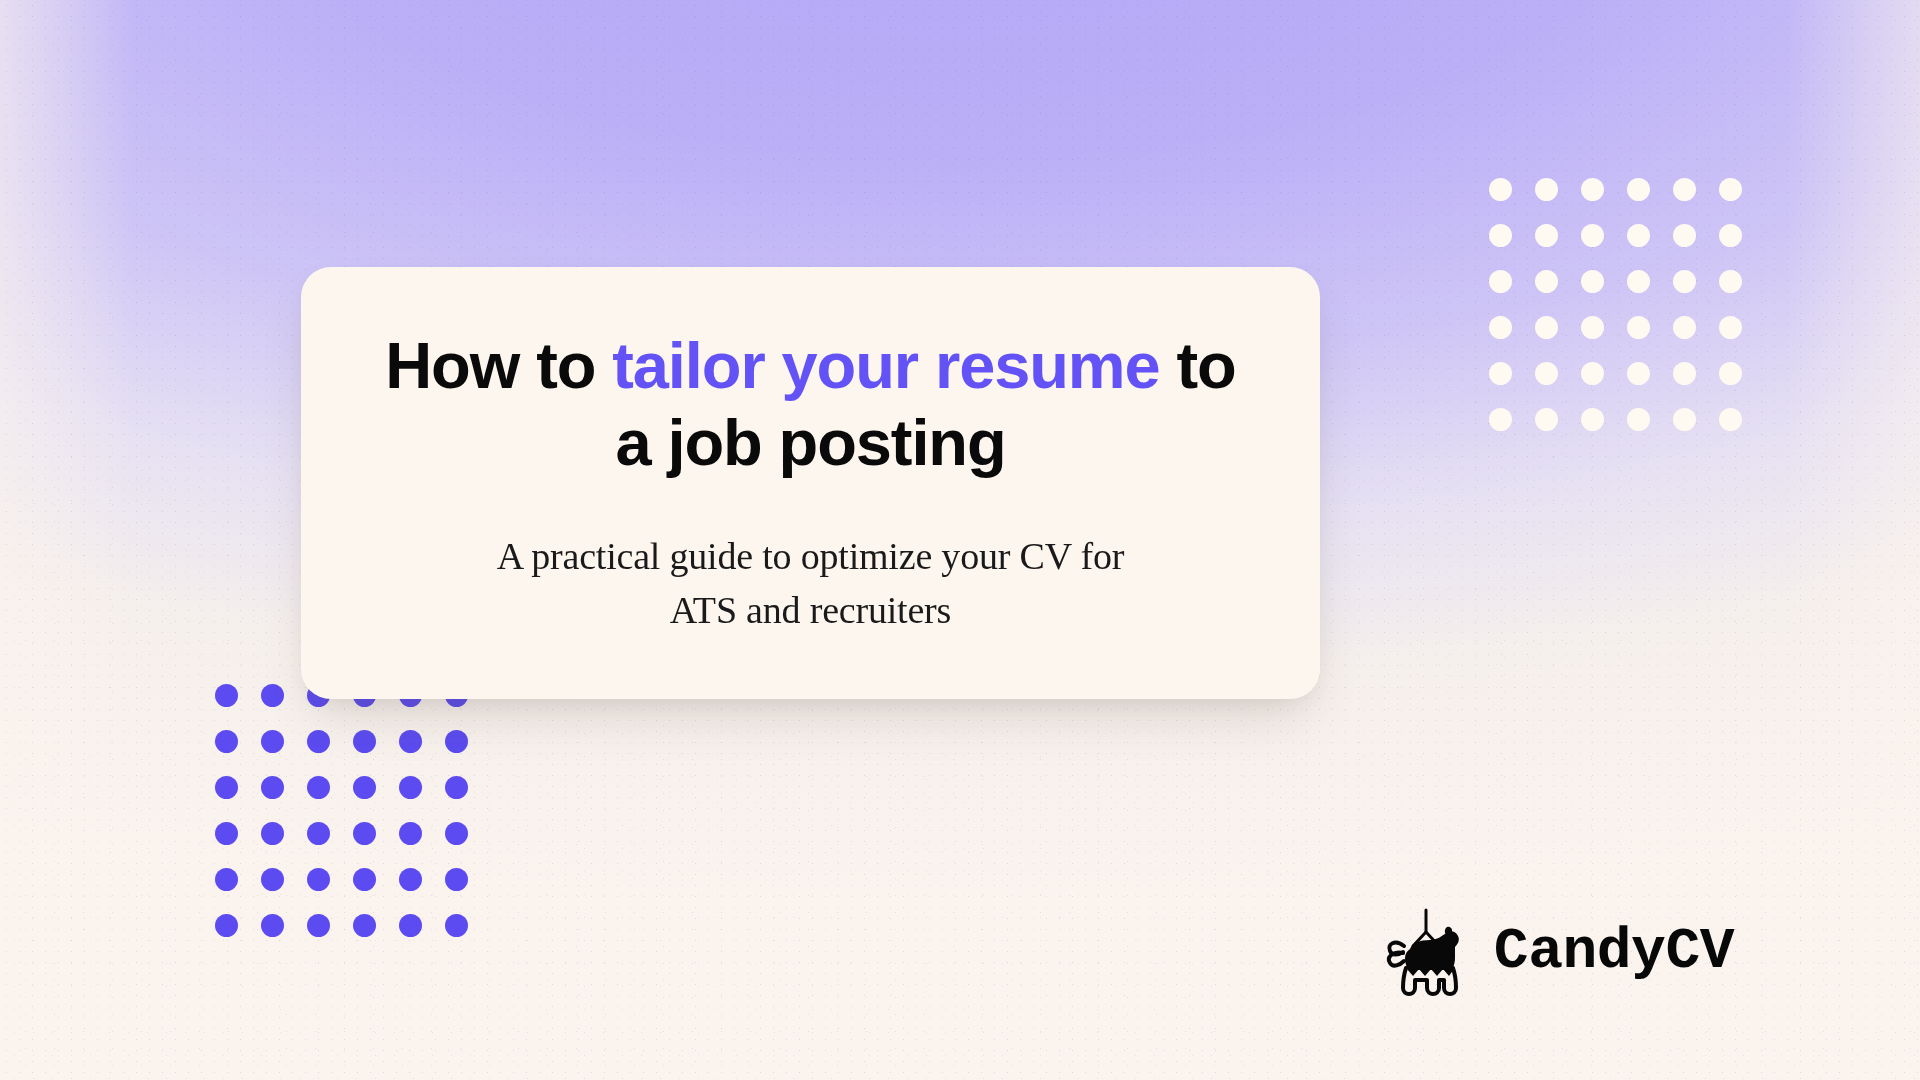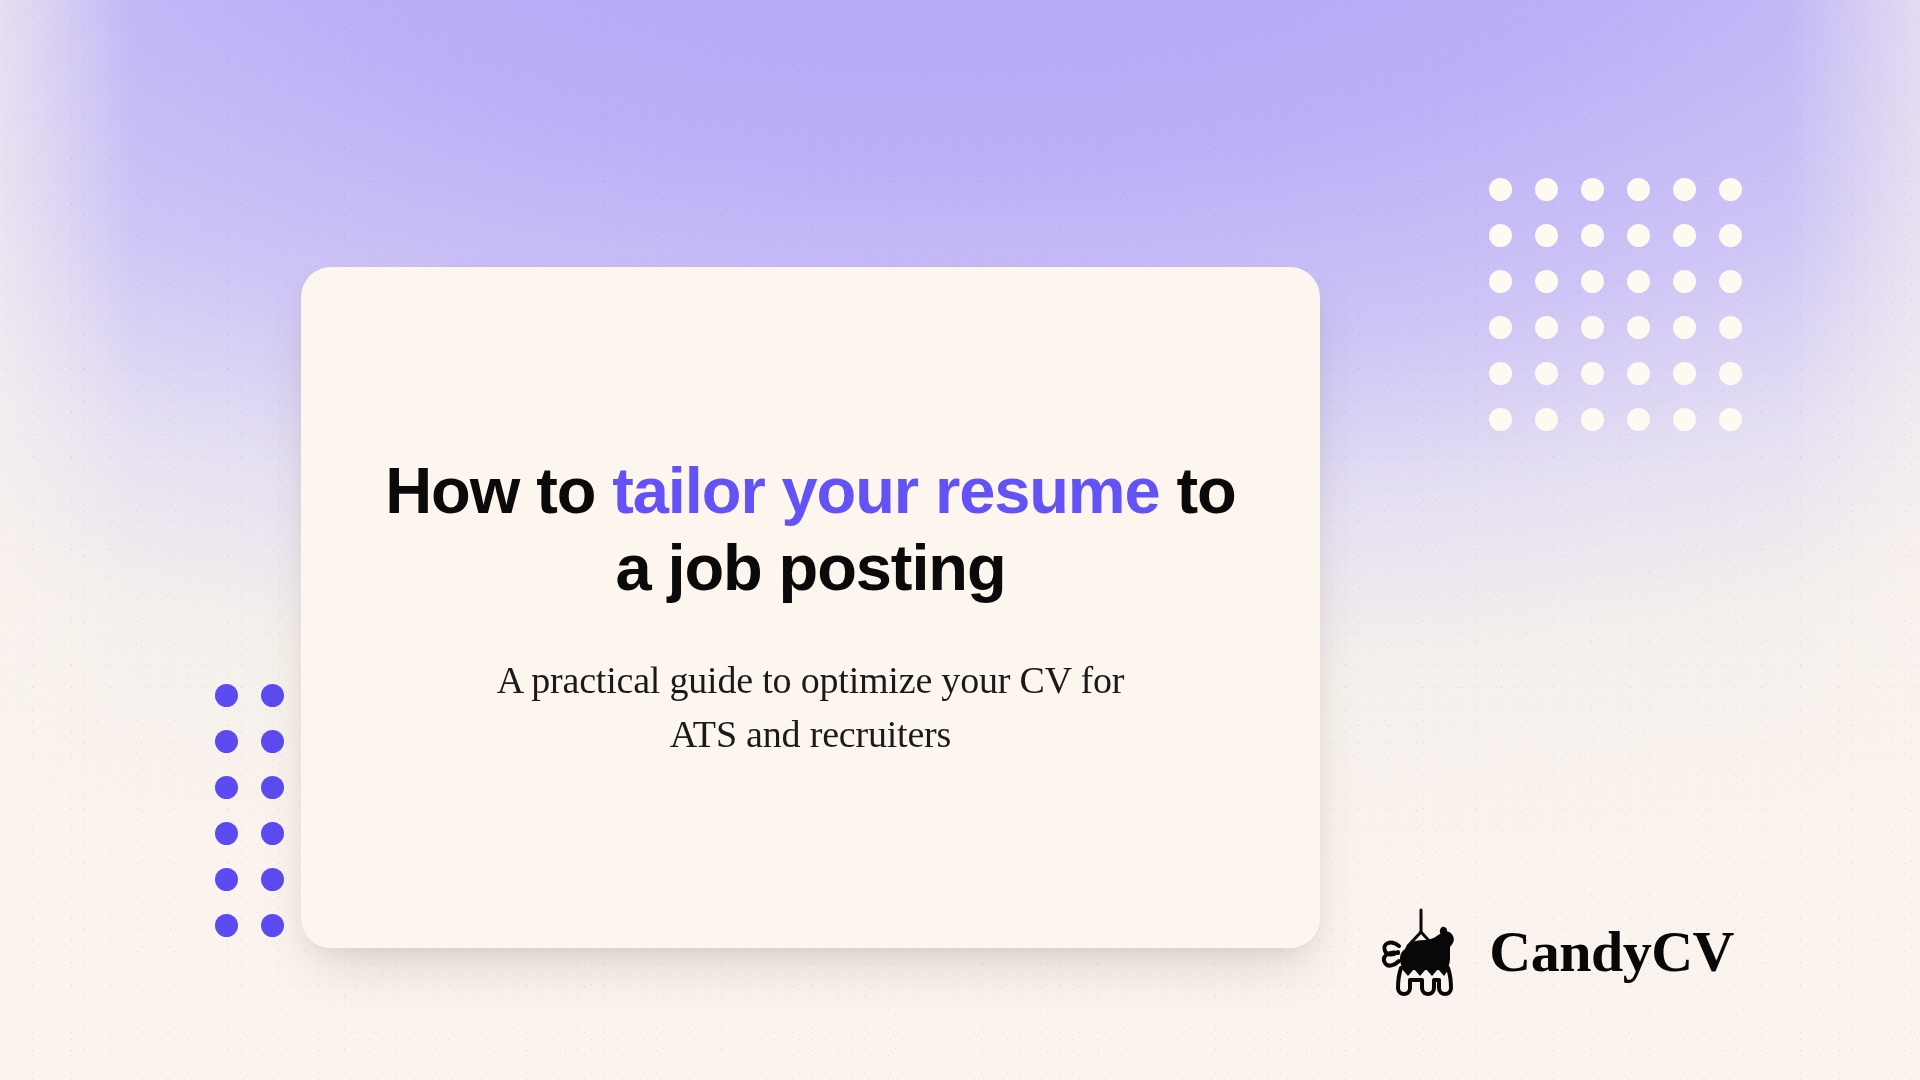--- a/index.html
+++ b/index.html
@@ -69,21 +69,21 @@
     grid-template-rows: repeat(6, 23px);
   }
   #dots-bottom-left .dot { background: #5B4BF0; }
 
   
   #hero-card {
     position: absolute;
     left: 301px;
     top: 267px;
     width: 1019px;
-    height: 681px;
+    height: 432px;
     background: #FDF6EE;
     border-radius: 30px;
     box-shadow: 0 26px 52px -14px rgba(92, 78, 66, 0.20),
                 0 8px 22px -10px rgba(92, 78, 66, 0.13);
     display: flex;
     flex-direction: column;
     align-items: center;
     justify-content: center;
     z-index: 5;
   }
@@ -128,21 +128,21 @@
     bottom: 82px;
     display: flex;
     align-items: center;
     gap: 16px;
     z-index: 6;
   }
 
   #pinata-icon { display: block; }
 
   #brand-wordmark {
-    font-family: Liberation Serif, serif;
+    font-family: Liberation Mono, monospace;
     font-weight: 700;
     font-size: 58px;
     letter-spacing: -0.5px;
     color: #080808;
     line-height: 1;
   }
 </style>
 </head>
 <body>
 

